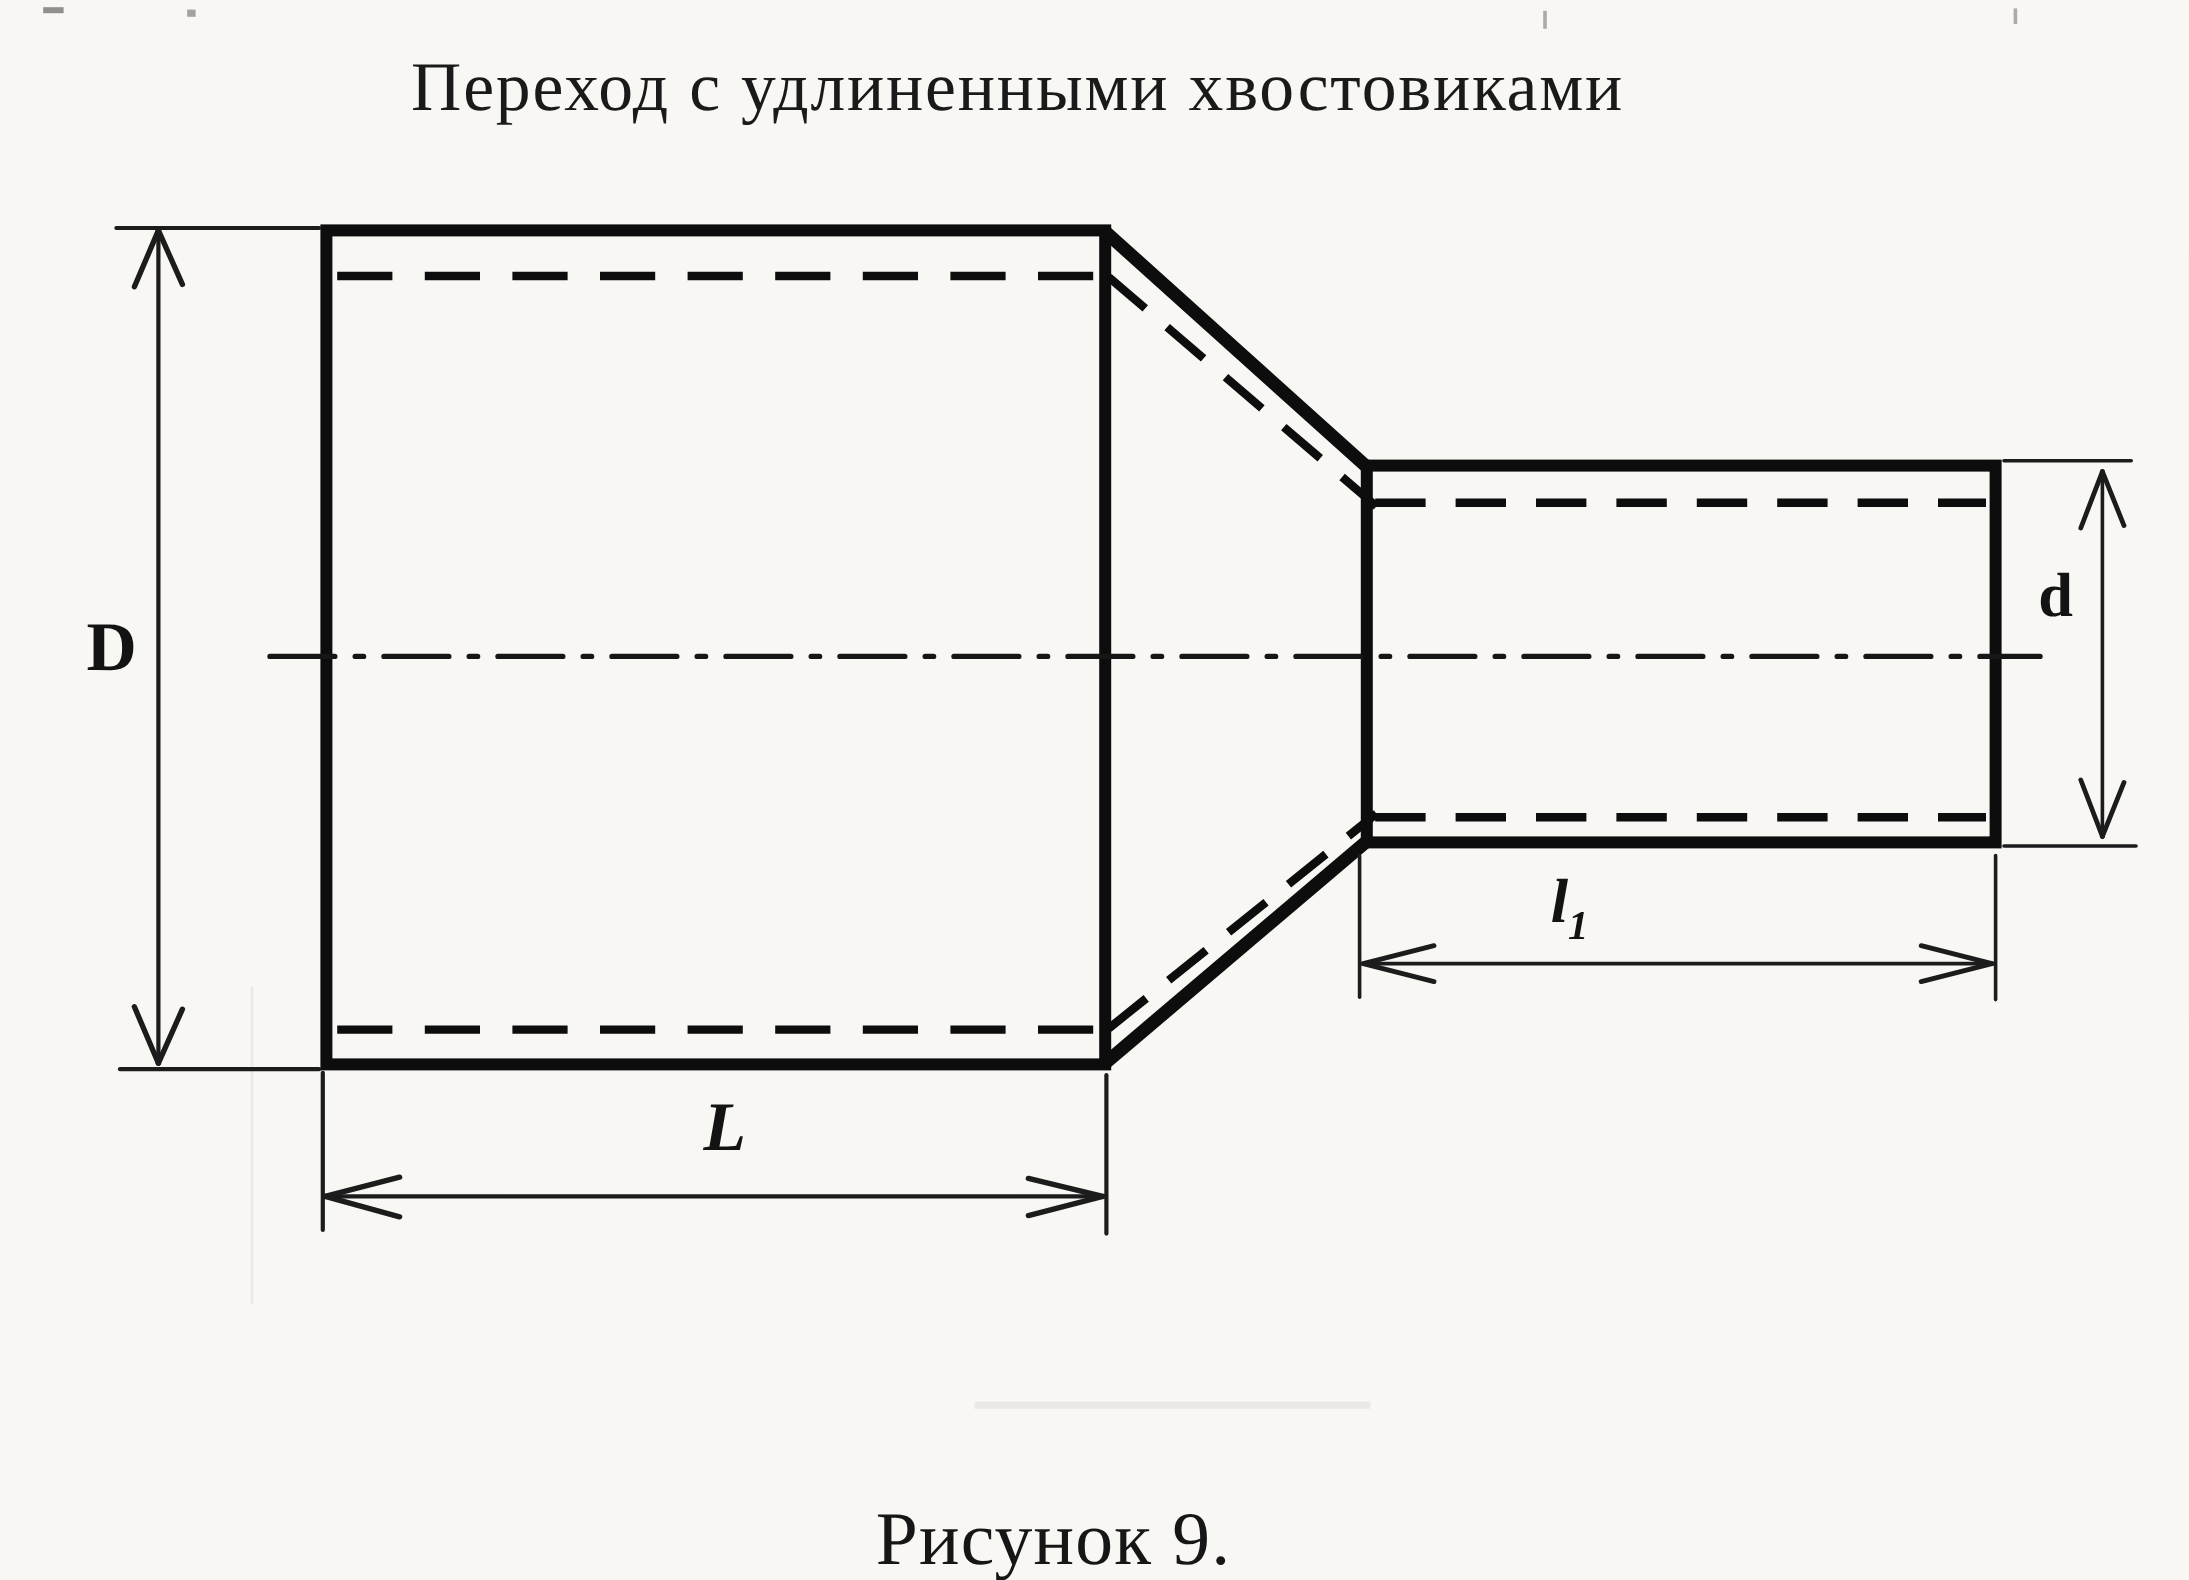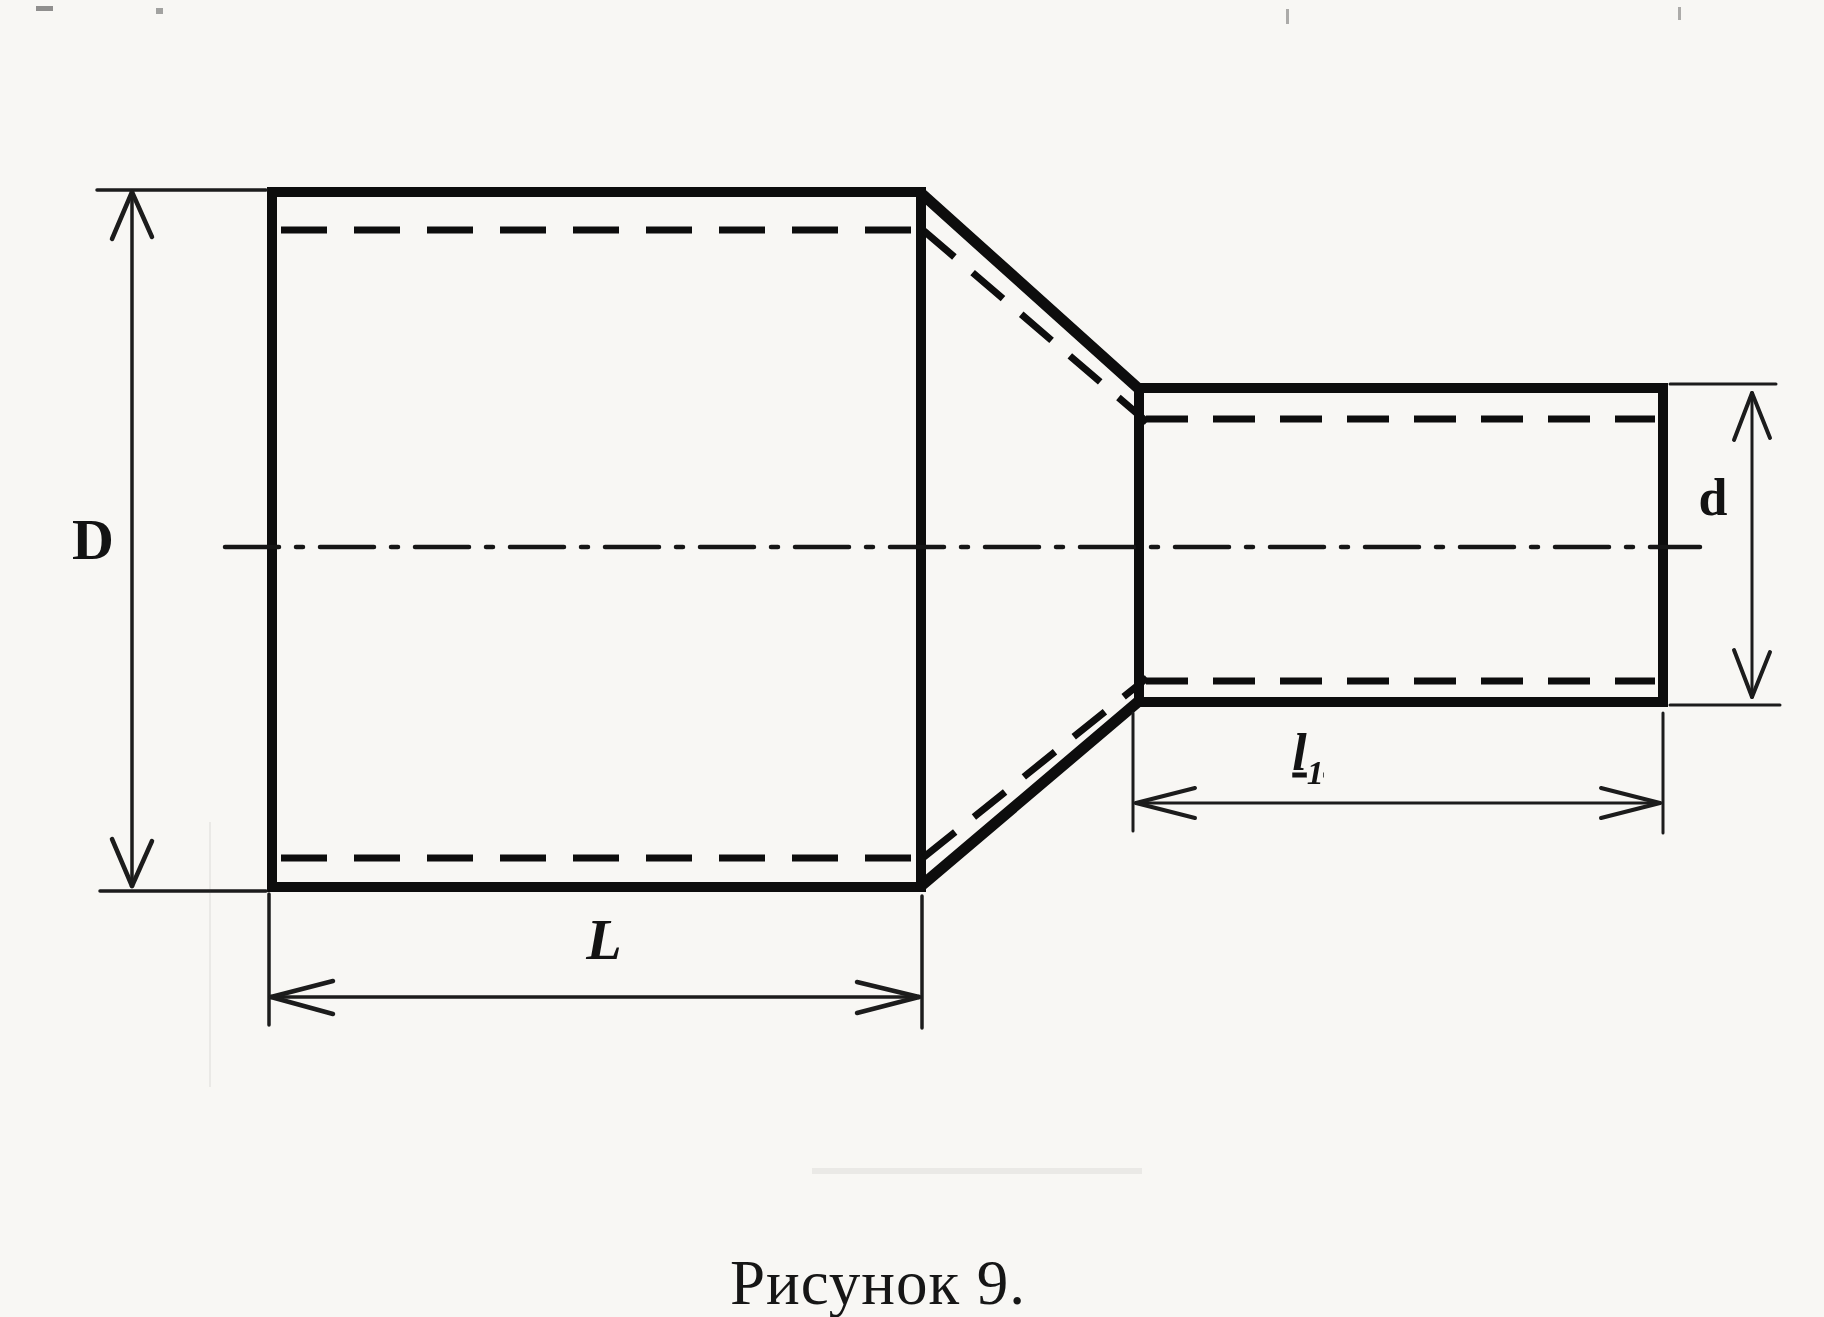--- a/index.html
+++ b/index.html
@@ -114,28 +114,29 @@
       <path d="M1670 384 H1776"></path>
       <path d="M1670 705 H1780"></path>
       <path d="M1752 396 V694"></path>
       <path d="M1752 393 L1734 440" stroke-width="4"></path>
       <path d="M1752 393 L1770 438" stroke-width="4"></path>
       <path d="M1752 697 L1734 650" stroke-width="4"></path>
       <path d="M1752 697 L1770 652" stroke-width="4"></path>
     </g>
   </svg>
 
+  <div class="lbl title-lbl" style="left:848px;top:72px;">Переход с удлиненными хвостовиками</div>
 
   <div class="lbl dim-lbl" style="left:93px;top:539px;">D</div>
 
   <div class="lbl dim-lbl" style="left:1713px;top:497px;font-size:52px;">d</div>
 
   <div class="lbl dim-lbl it" style="left:604px;top:939px;">L</div>
 
-  <div class="lbl dim-lbl it" style="left:1308px;top:752px;font-size:52px;text-decoration:underline;">
+  <div class="lbl dim-lbl it" style="left:1308px;top:752px;font-size:52px;">
     <span>l</span><sub>1</sub>
   </div>
 
   <div class="lbl caption-lbl" style="left:878px;top:1283px;">Рисунок 9.</div>
 
   <div class="artifact" style="left:36px;top:6px;width:17px;height:5px;opacity:.55;"></div>
   <div class="artifact" style="left:156px;top:8px;width:7px;height:6px;opacity:.45;"></div>
   <div class="artifact" style="left:1286px;top:9px;width:3px;height:15px;opacity:.4;"></div>
   <div class="artifact" style="left:1678px;top:7px;width:3px;height:13px;opacity:.4;"></div>
   <div class="artifact" style="left:209px;top:822px;width:2px;height:265px;opacity:.07;"></div>

